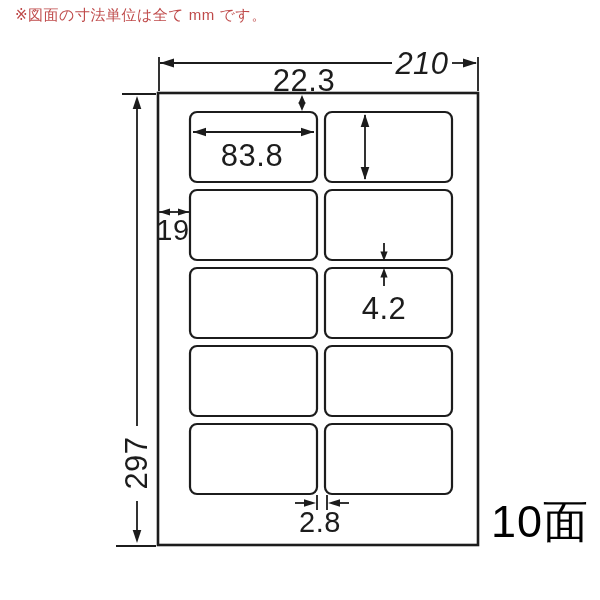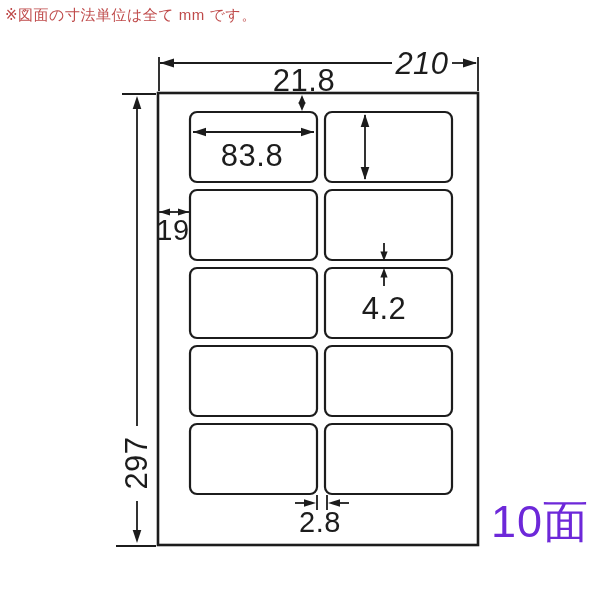--- a/index.html
+++ b/index.html
@@ -3,32 +3,32 @@
 <meta charset="utf-8">
 <style>
   html,body { margin:0; padding:0; background:#ffffff; }
   .canvas {
     position:relative; width:600px; height:600px; background:#ffffff;
     font-family:"Liberation Sans","DejaVu Sans",sans-serif; overflow:hidden;
     color:#1c1c1c;
   }
   .canvas svg { position:absolute; left:0; top:0; }
   .note {
-    position:absolute; left:5px; top:6px; font-size:15px; letter-spacing:0.5px;
+    position:absolute; left:15px; top:6px; font-size:15px; letter-spacing:0.5px;
     color:#bf4a4a; white-space:nowrap;
   }
   .dim-label {
     position:absolute; font-size:31px; line-height:1; white-space:nowrap;
     transform:translate(-50%,-50%); color:#1c1c1c; letter-spacing:0.5px;
   }
   .dim-label.small { font-size:29px; }
   .dim-label.rotated { transform:translate(-50%,-50%) rotate(-90deg); }
   .faces-label {
     position:absolute; font-size:45px; line-height:1; white-space:nowrap;
-    transform:translate(-50%,-50%); color:#6d28d9; letter-spacing:1px;
+    transform:translate(-50%,-50%); color:#000000; letter-spacing:1px;
   }
   .lines { stroke:#1c1c1c; stroke-width:1.8; fill:none; stroke-linecap:butt; }
   .heads { fill:#1c1c1c; stroke:none; }
 </style>
 </head>
 <body>
 
 <div class="canvas">
 
   <svg width="600" height="600" viewBox="0 0 600 600">
@@ -108,21 +108,21 @@
       <path class="heads" d="M316,503 L304,499.3 L304,506.7 Z"></path>
       <path class="heads" d="M328,503 L340,499.3 L340,506.7 Z"></path>
       <path class="lines" d="M339,503 H349"></path>
     </g>
   </svg>
 
   <div class="note">※図面の寸法単位は全て mm です。</div>
 
   <div class="dim-label" style="left:422px; top:63px;font-style:italic;">210</div>
 
-  <div class="dim-label" style="left:304px; top:80px;">21.8</div>
+  <div class="dim-label" style="left:304px; top:80px;">22.3</div>
 
   <div class="dim-label" style="left:252px; top:155px;">83.8</div>
 
 
   <div class="dim-label small" style="left:173px; top:230px;">19</div>
 
   <div class="dim-label" style="left:384px; top:308px;">4.2</div>
 
   <div class="dim-label rotated" style="left:136px; top:463px;">297</div>
 

